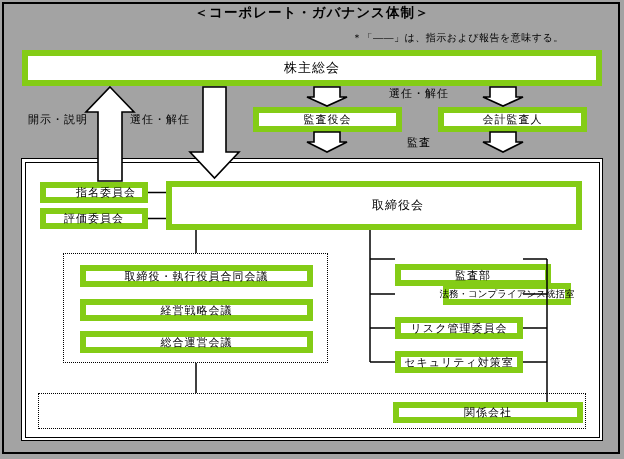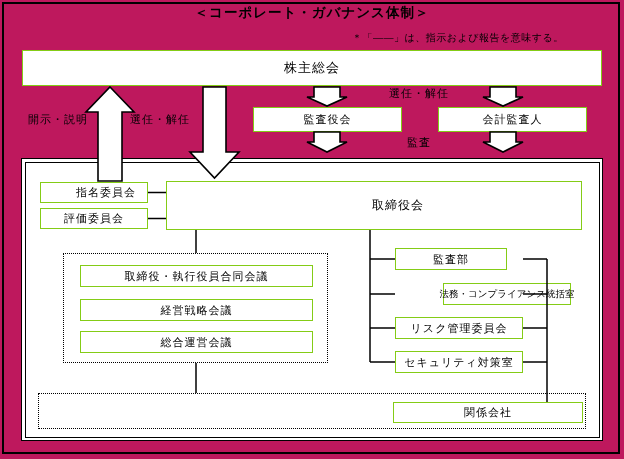--- a/index.html
+++ b/index.html
@@ -1,34 +1,34 @@
 <!DOCTYPE html>
 <html><head>
 <meta charset="utf-8">
 <style>
   html,body{margin:0;padding:0;background:#ffffff;}
   .canvas{
-    position:relative;width:624px;height:459px;background:#be185d;
+    position:relative;width:624px;height:459px;background:#a3a3a3;
     font-family:"DejaVu Serif","Liberation Serif",serif;color:#000;
     overflow:hidden;
   }
   .page-border{
     position:absolute;left:2px;top:2px;width:618px;height:452px;
     border:2px solid #000;box-sizing:border-box;
   }
   .title{
     position:absolute;left:0;top:4px;width:100%;text-align:center;
     font-size:13.5px;font-weight:bold;letter-spacing:1px;
   }
   .note{
     position:absolute;left:352px;top:31px;font-size:10px;letter-spacing:0.5px;
   }
   .box{
     position:absolute;box-sizing:border-box;background:#fff;
-    border:1px solid #84cc16;display:flex;align-items:center;justify-content:center;
+    border:6px solid #84cc16;display:flex;align-items:center;justify-content:center;
     font-size:11px;white-space:nowrap;letter-spacing:1px;
   }
   .box.big{font-size:13px;}
   .box.board{font-size:12px;padding-left:48px;}
   .box.small-text{font-size:9.5px;letter-spacing:0;}
   .dotted{
     position:absolute;box-sizing:border-box;background:transparent;
     border:1px dotted #000;
   }
   .container-outer{
@@ -73,21 +73,21 @@
 
   <div class="box" style="left:40px;top:182px;width:108px;height:21px;padding-left:24px;">指名委員会</div>
   <div class="box" style="left:40px;top:208px;width:108px;height:21px;">評価委員会</div>
   <div class="box board" style="left:166px;top:181px;width:416px;height:49px;">取締役会</div>
 
   <div class="dotted" style="left:63px;top:253px;width:265px;height:110px;"></div>
   <div class="box" style="left:80px;top:265px;width:233px;height:22px;">取締役・執行役員合同会議</div>
   <div class="box" style="left:80px;top:299px;width:233px;height:22px;">経営戦略会議</div>
   <div class="box" style="left:80px;top:331px;width:233px;height:22px;">総合運営会議</div>
 
-  <div class="box" style="left:395px;top:248px;width:112px;height:22px;">監査部</div>
+  <div class="box" style="left:395px;top:264px;width:156px;height:22px;">監査部</div>
   <div class="box small-text" style="left:395px;top:283px;width:128px;height:22px;margin-left:48px;">法務・コンプライアンス統括室</div>
   <div class="box" style="left:395px;top:351px;width:128px;height:22px;">セキュリティ対策室</div>
   <div class="box" style="left:395px;top:317px;width:128px;height:22px;">リスク管理委員会</div>
 
   <div class="dotted" style="left:38px;top:393px;width:548px;height:36px;"></div>
   <div class="box" style="left:377px;top:402px;width:190px;height:21px;margin-left:16px;">関係会社</div>
 
   <svg class="overlay" viewBox="0 0 624 459">
     <g stroke="#000" stroke-width="1.5" fill="none">
       <line x1="148" y1="192.5" x2="166" y2="192.5"></line>

